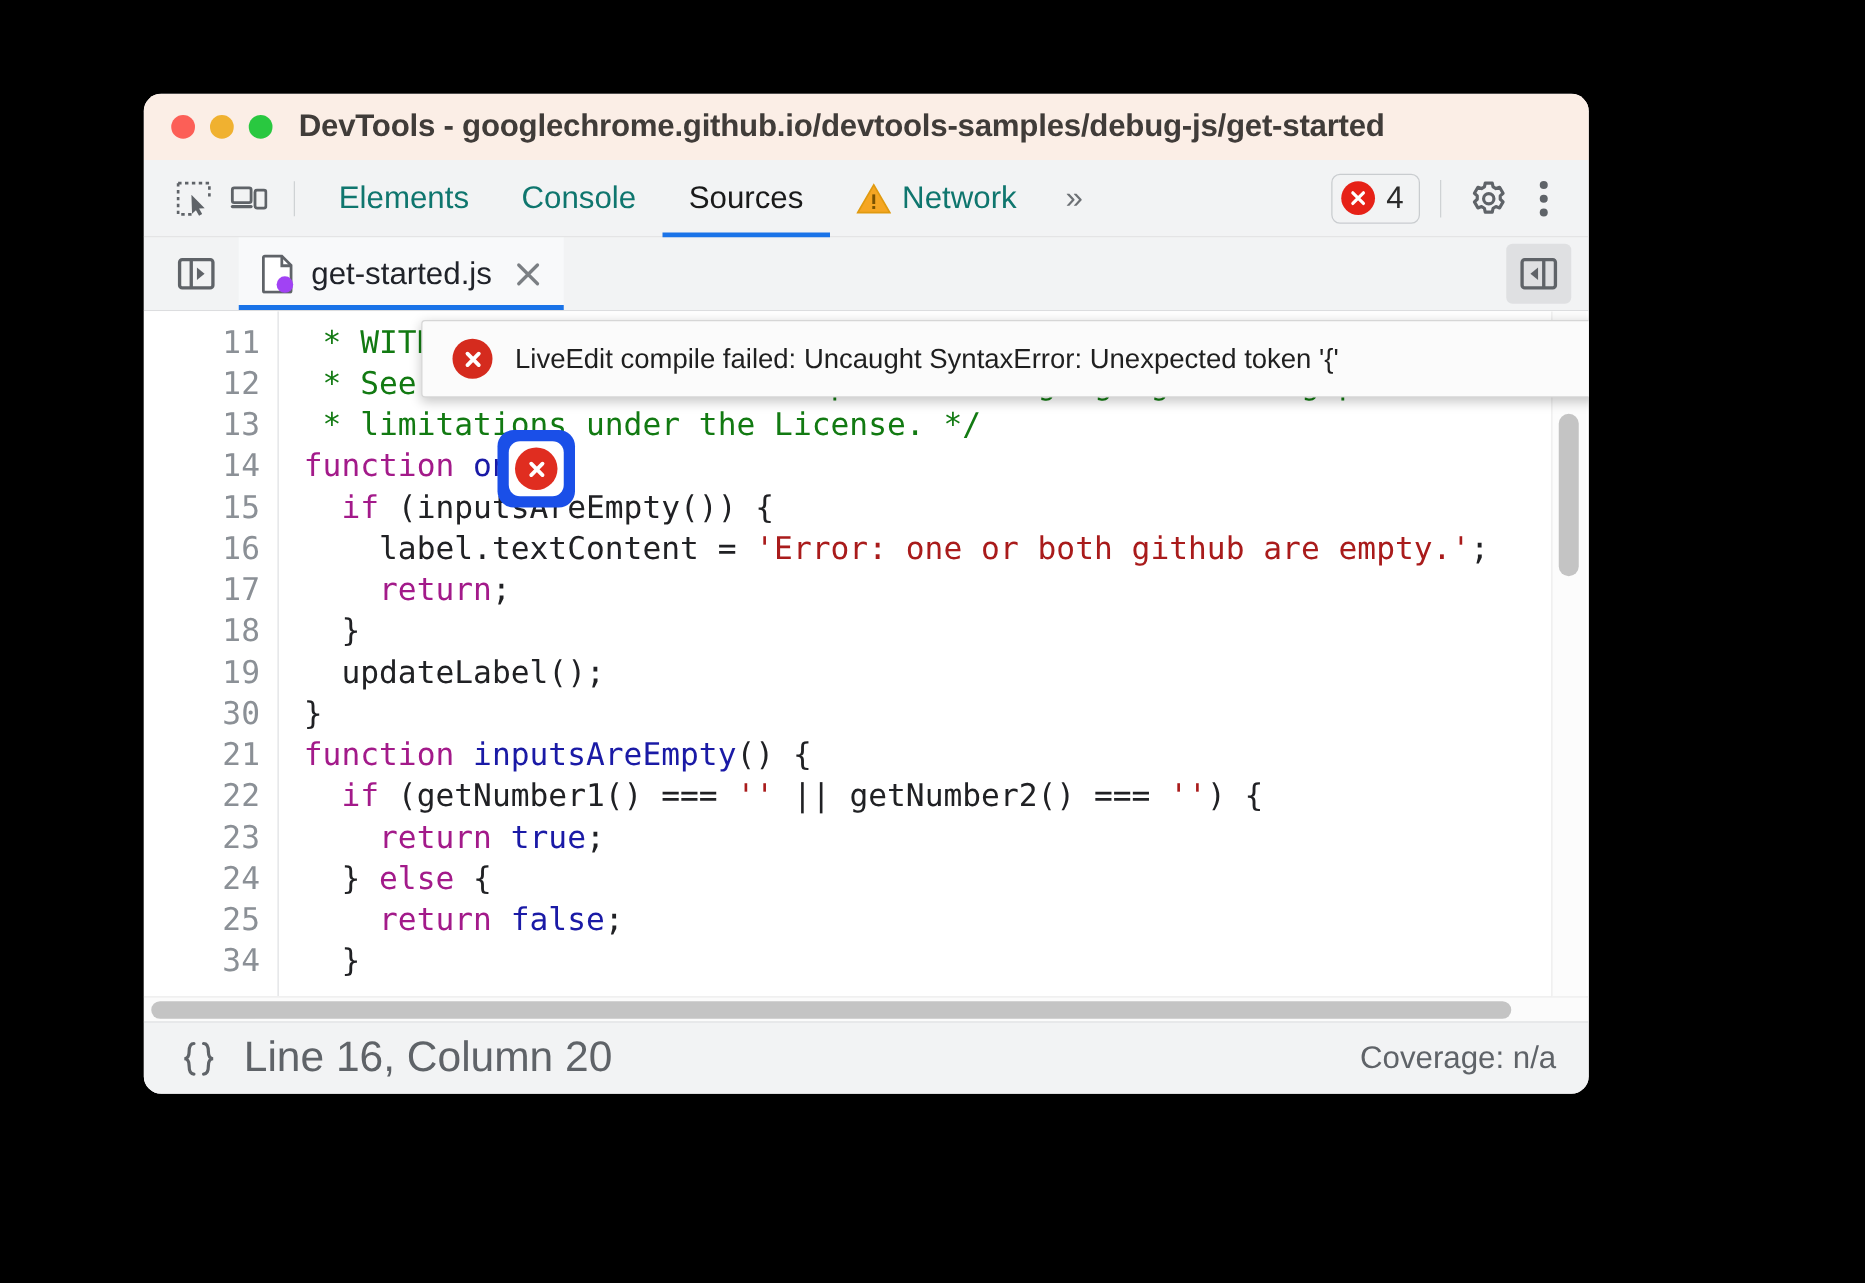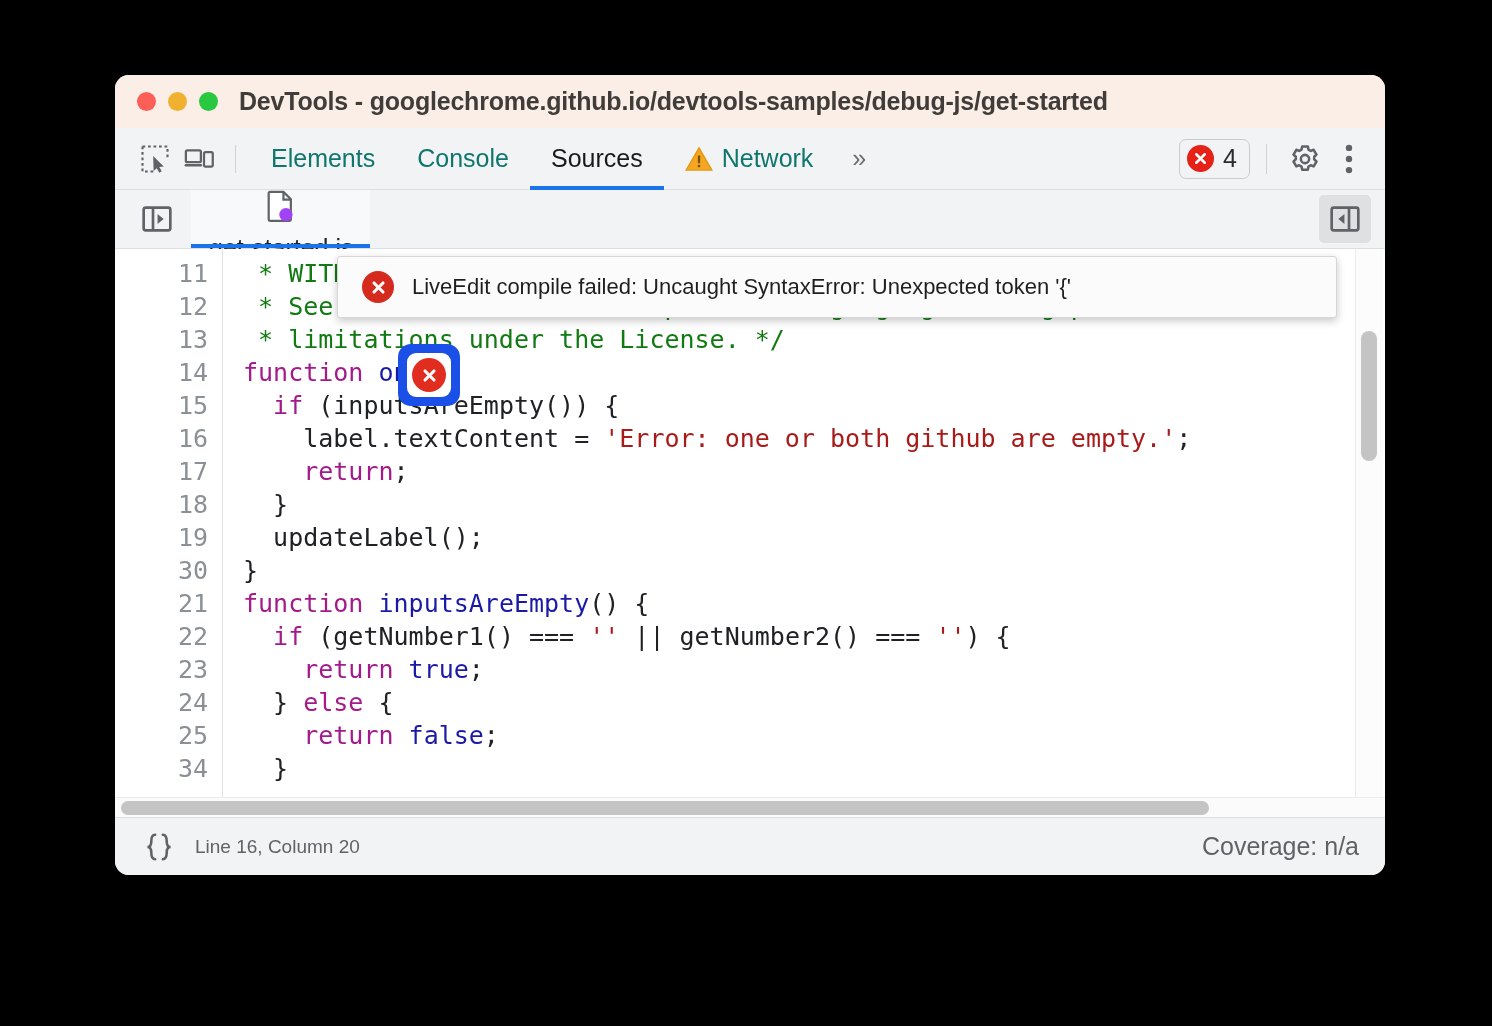--- a/index.html
+++ b/index.html
@@ -8,21 +8,21 @@
     background: #000000;
     font-family: "Liberation Sans", sans-serif;
     overflow: hidden;
   }
   #root { position: relative; width: 1492px; height: 1026px; }
 
   
   .window {
     position: absolute;
     left: 115px; top: 75px;
-    width: 1270px; height: 800px;
+    width: 1156px; height: 800px;
     background: #ffffff;
     border-radius: 14px;
     box-shadow: 0 14px 44px rgba(0,0,0,0.55);
     overflow: hidden;
     display: flex;
     flex-direction: column;
   }
 
   
   .titlebar {
@@ -126,21 +126,20 @@
     display: flex; align-items: center; justify-content: center;
     margin-left: 16px;
     color: #5f6368;
   }
   .file-tab {
     display: flex; align-items: center; gap: 12px;
     padding: 0 16px 0 18px;
     position: relative;
     background: #f8f9fa;
     margin-left: 8px;
-    flex-direction: column;
   }
   .file-tab::after {
     content: "";
     position: absolute; left: 0; right: 0; bottom: 0;
     height: 4px; background: #1a73e8;
   }
   .file-name { font-size: 25px; color: #20232a; white-space: nowrap; }
   .file-close { color: #7b7f83; display: flex; align-items: center; padding-left: 4px; }
   .filebar-right {
     margin-left: auto;
@@ -285,21 +284,21 @@
     height: 58px;
     flex: 0 0 auto;
     background: #f2f3f4;
     border-top: 1px solid #dcdddf;
     display: flex; align-items: center;
     padding: 0 26px;
   }
   .fmt-icon { color: #5f6368; display: flex; align-items: center; }
   .status-pos {
     margin-left: 18px;
-    font-size: 19px;
+    font-size: 34px;
     color: #5f6368;
   }
   .status-cov {
     margin-left: auto;
     font-size: 25px;
     color: #5f6368;
   }
   svg { display: block; }
 </style>
 </head>

